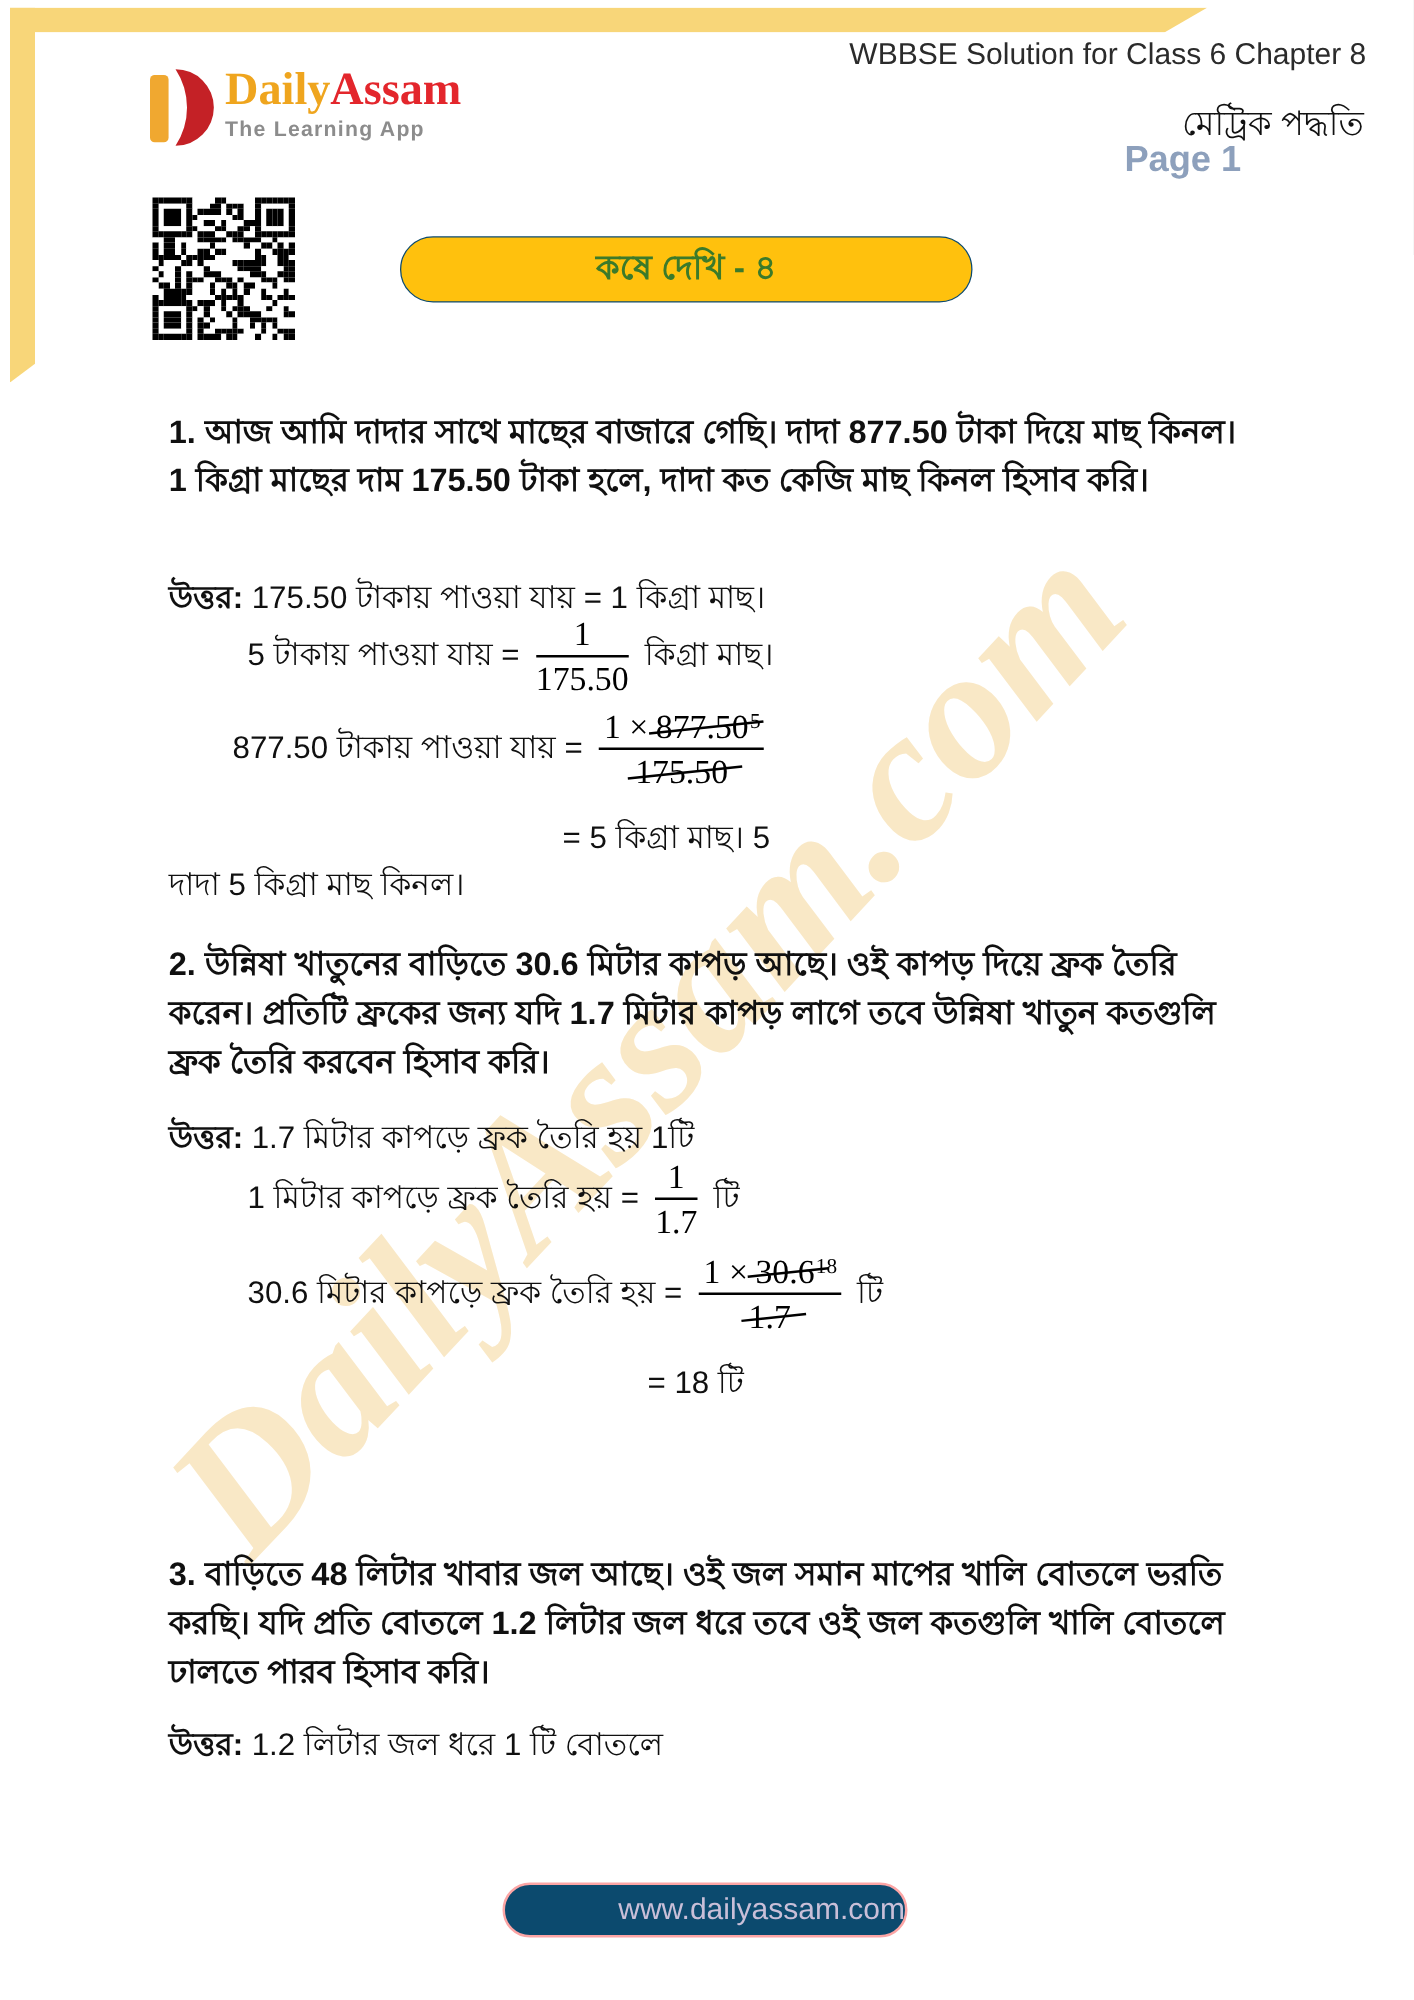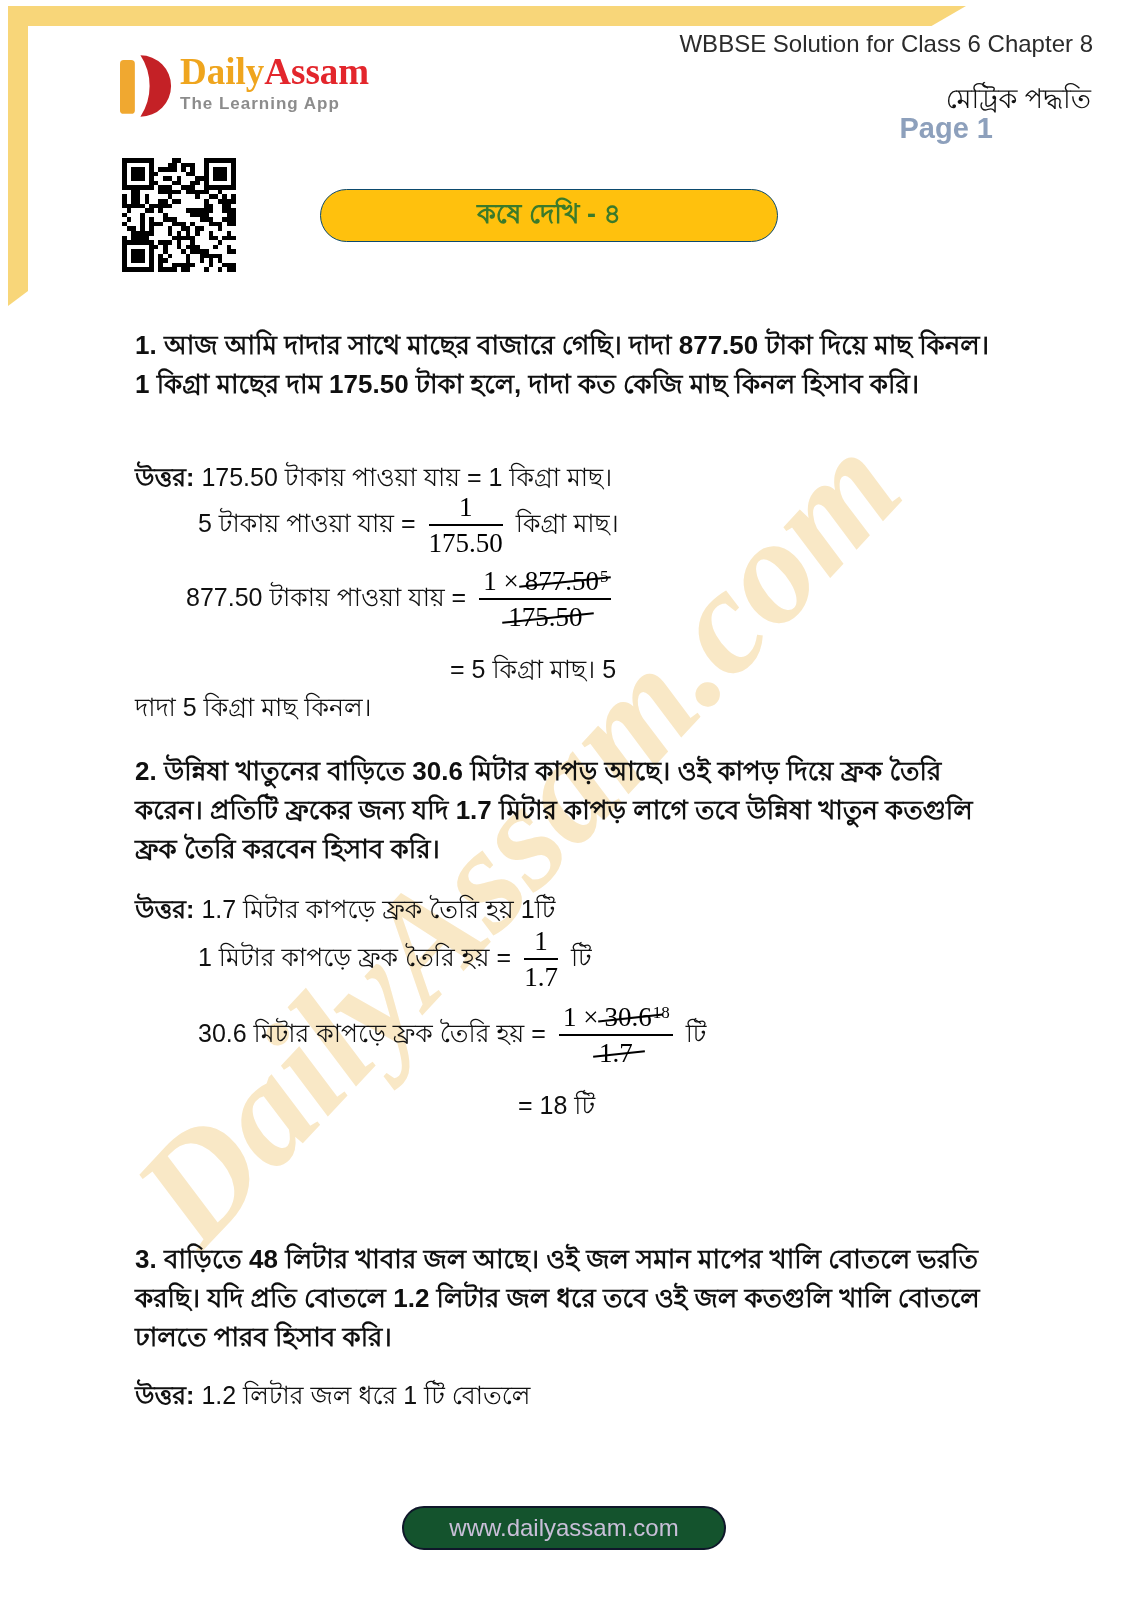--- a/index.html
+++ b/index.html
@@ -70,22 +70,22 @@
   .nrow, .drow { display:inline-flex; align-items:flex-start; gap:6px; padding:0 4px; }
   .cancel { position:relative; display:inline-block; }
   .cancel::after {
     content:""; position:absolute; left:-6px; right:-12px; top:48%;
     border-top:2.5px solid #000; transform:rotate(-6deg);
   }
   .sup { font-size:17px; position:relative; top:-8px; left:1px; font-family:"Liberation Serif", serif; }
   
   .footer-pill {
     position:absolute; left:402px; top:1506px; width:324px; height:44px;
-    background:#14532d; border:2px solid #0f172a; border-radius:22px;
-    display:flex; align-items:center; justify-content:center; z-index:2; cursor:pointer;
+    background:#0c4a6e; border:2px solid #fca5a5; border-radius:22px;
+    display:flex; align-items:center; justify-content:flex-end; z-index:2; cursor:pointer;
   }
   .footer-pill span { font-size:24px; color:#C9BFD8; }
 </style>
 </head>
 <body>
 
 <div class="page">
 
   <div class="band-top"></div>
   <div class="band-left"></div>

